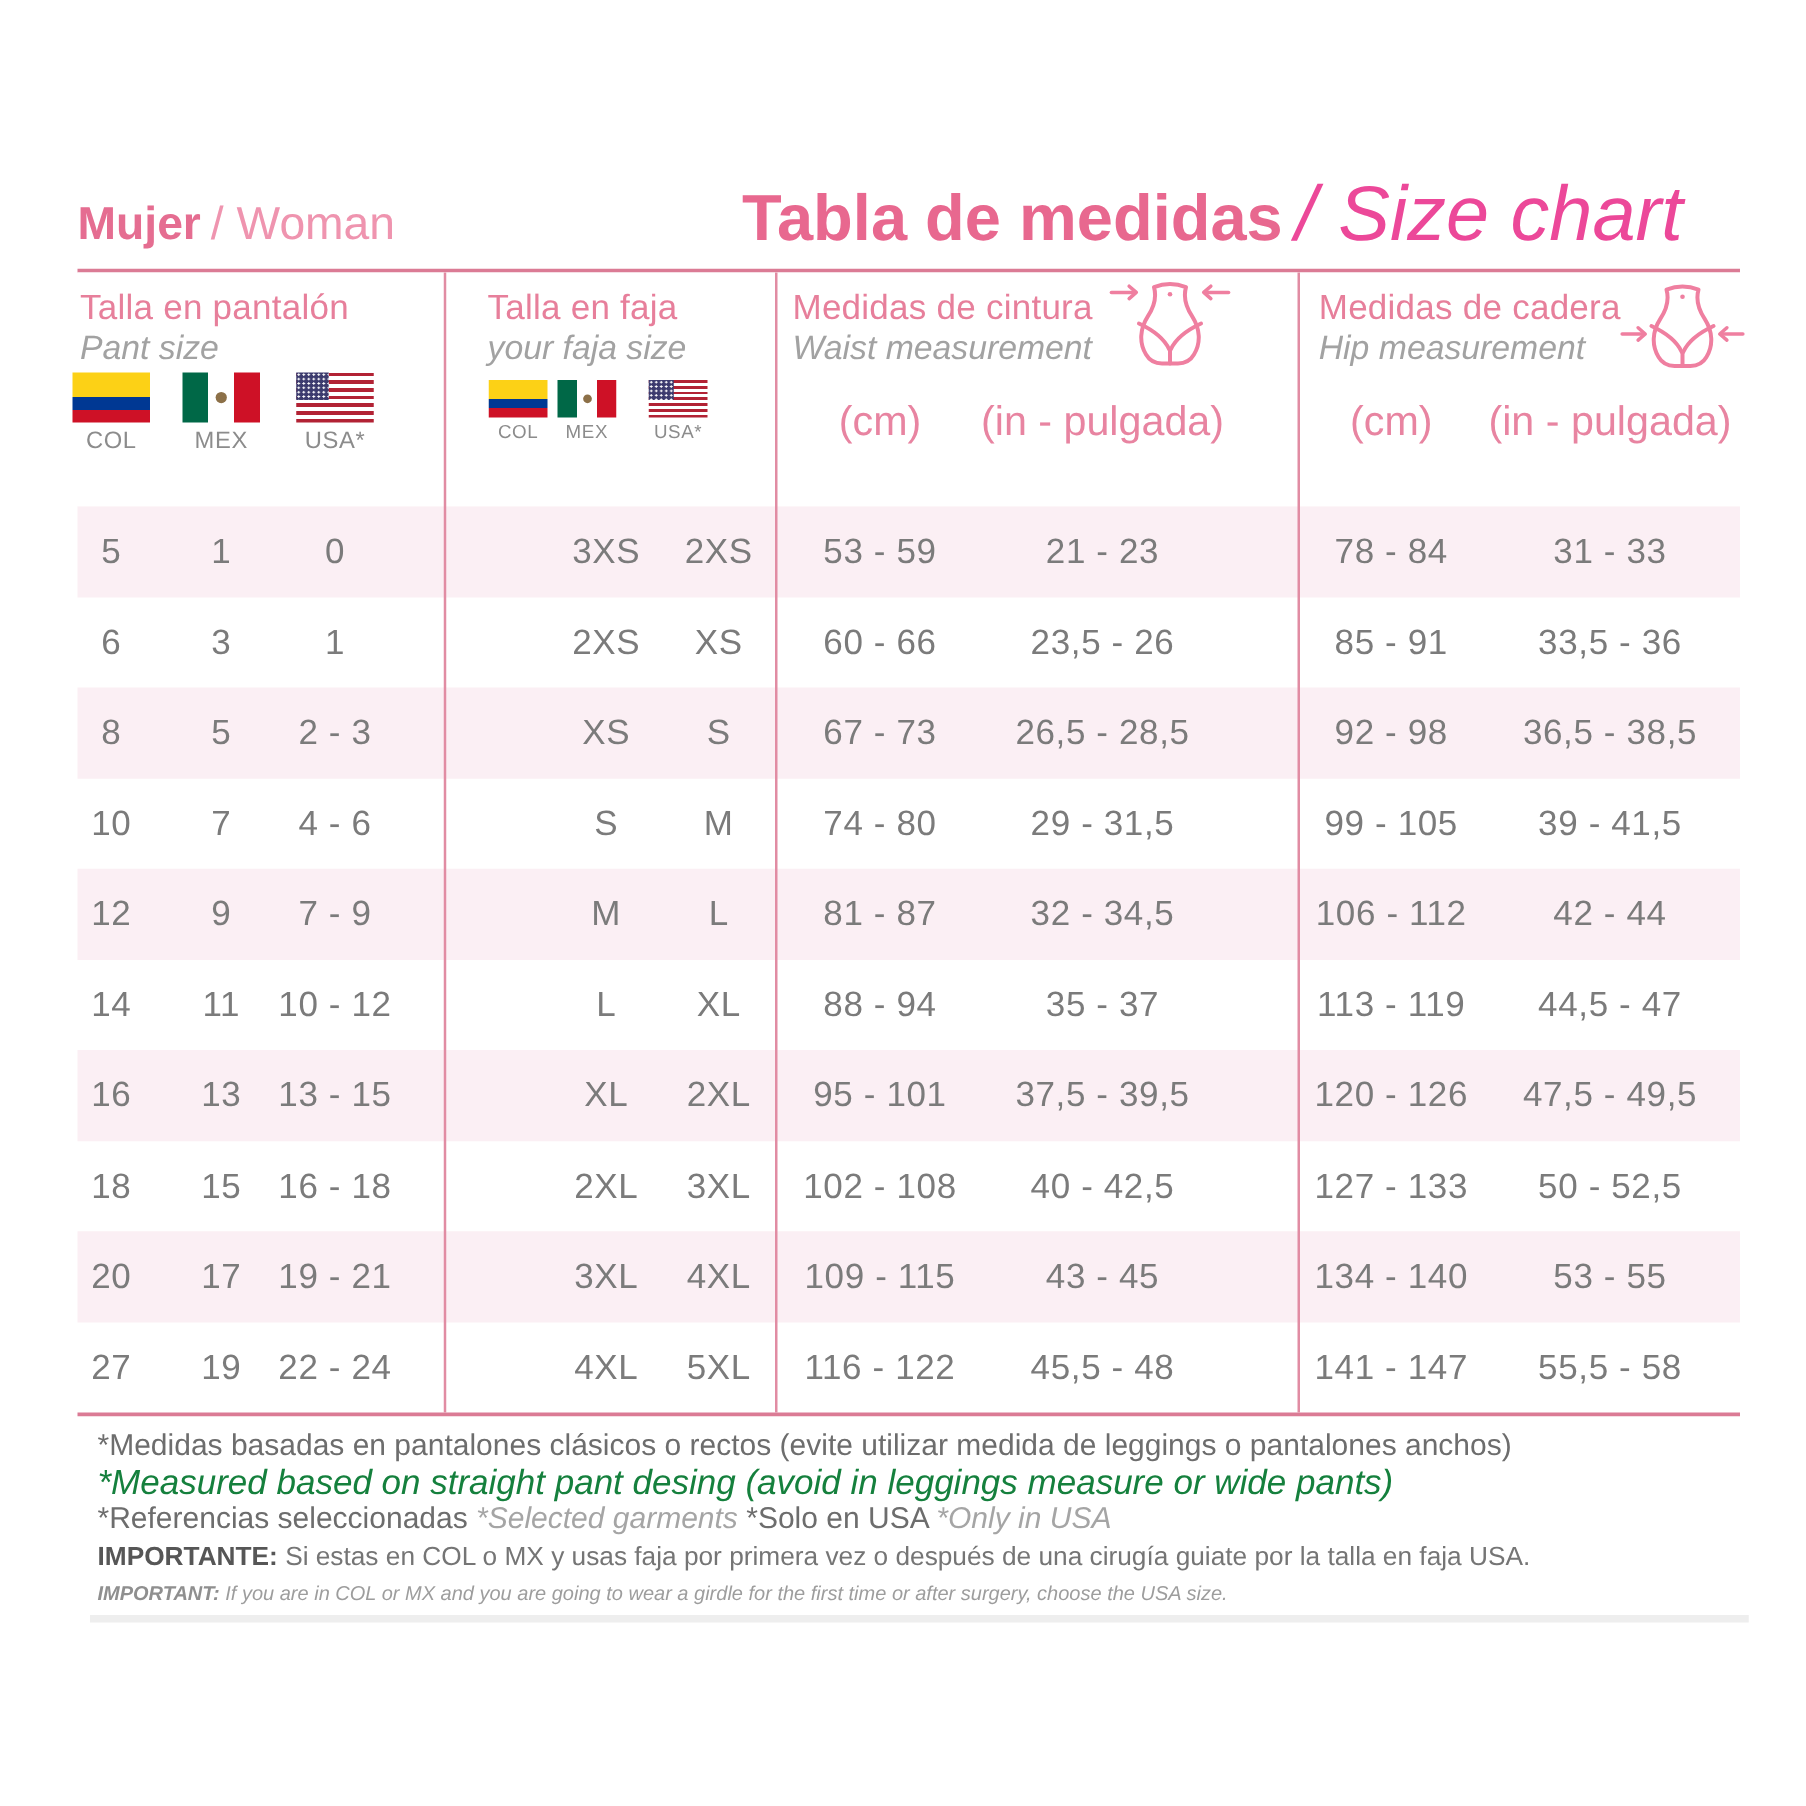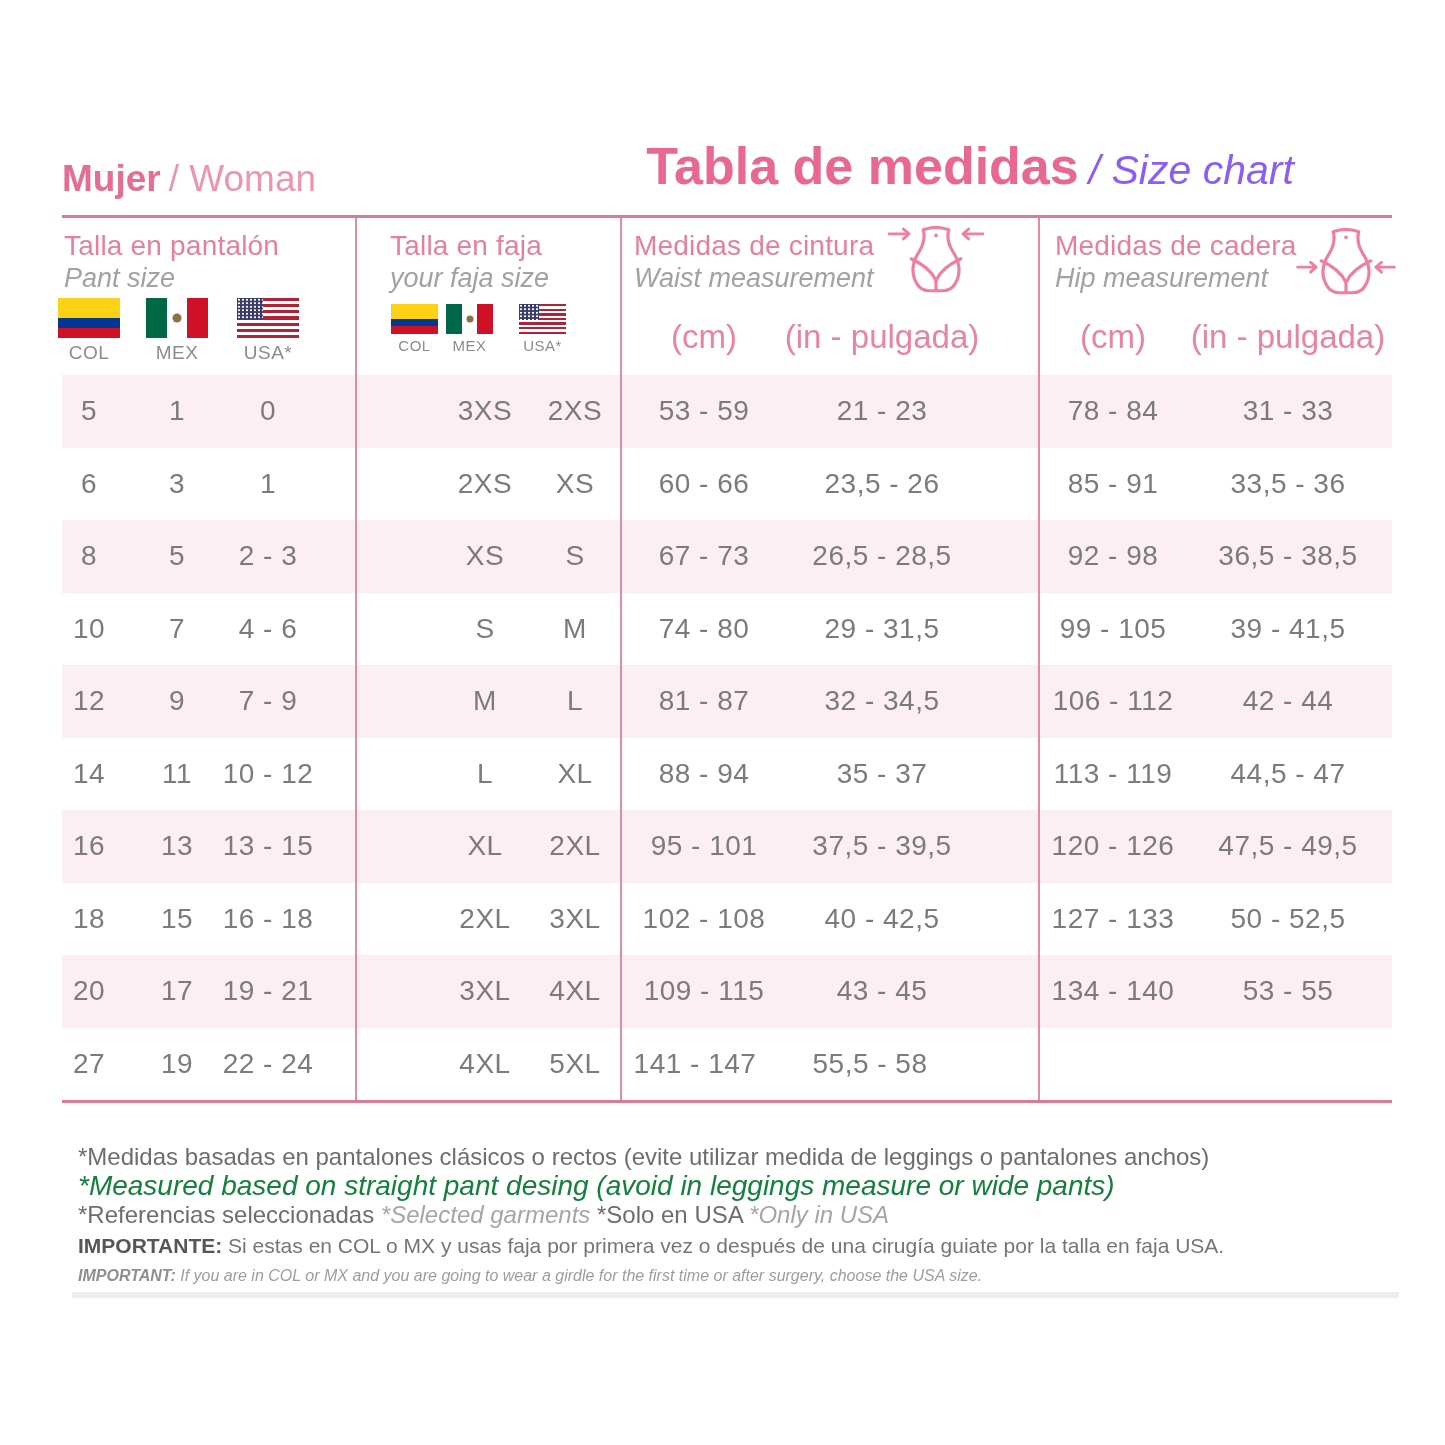--- a/index.html
+++ b/index.html
@@ -6,30 +6,30 @@
   #page{position:relative;width:1445px;height:1445px;background:#ffffff;overflow:hidden;
         font-family:"Liberation Sans",sans-serif;}
 
   
   .brand{position:absolute;left:62px;top:158px;font-size:37px;white-space:nowrap}
   .brand .b{font-weight:bold;color:#e56d91}
   .brand .i{color:#ef94af;margin-left:8px}
 
   .main-title{position:absolute;left:540px;top:136px;width:860px;text-align:center;white-space:nowrap}
   .main-title .b{font-weight:bold;color:#e8688f;font-size:52px}
-  .main-title .i{font-style:italic;color:#8b5cf6;font-size:41px;margin-left:10px}
+  .main-title .i{font-style:italic;color:#ec4899;font-size:62px;margin-left:10px}
 
   
   .size-table{position:absolute;left:62px;top:215px;width:1330px;
               border-top:3px solid #db7b95;border-bottom:3px solid #db7b95}
   .vline{position:absolute;top:0;bottom:0;width:2px;background:#e18ca3;z-index:6}
   .v1{left:293px}.v2{left:558px}.v3{left:976px}
 
   
-  .thead{position:relative;height:157px;background:#fff}
+  .thead{position:relative;height:187px;background:#fff}
   .hgroup{position:absolute;top:0;height:100%}
   .hg1{left:0;width:293px}
   .hg2{left:293px;width:265px}
   .hg3{left:558px;width:418px}
   .hg4{left:976px;width:354px}
   .htitle{font-size:28px;color:#e77f9b;letter-spacing:.2px;white-space:nowrap}
   .hsub{font-size:27px;font-style:italic;color:#a2a2a2;margin-top:1px;white-space:nowrap}
   .hg1 .htext{position:absolute;left:2px;top:12px}
   .hg2 .htext{position:absolute;left:35px;top:12px}
   .hg3 .htext{position:absolute;left:14px;top:12px}
@@ -387,20 +387,24 @@
   <div class="trow">
     <div class="g1">
       <span class="cell">27</span>
       <span class="cell">19</span>
       <span class="cell">22 - 24</span>
     </div>
     <div class="g2">
       <span class="cell">4XL</span>
       <span class="cell">5XL</span>
     </div>
+    <div class="g3">
+      <span class="cell">116 - 122</span>
+      <span class="cell">45,5 - 48</span>
+    </div>
     <div class="g4">
       <span class="cell">141 - 147</span>
       <span class="cell">55,5 - 58</span>
     </div>
   </div>
 </div>
   </div>
 
   <div class="footnotes">
     <div class="fn fn1">*Medidas basadas en pantalones clásicos o rectos (evite utilizar medida de leggings o pantalones anchos)</div>

